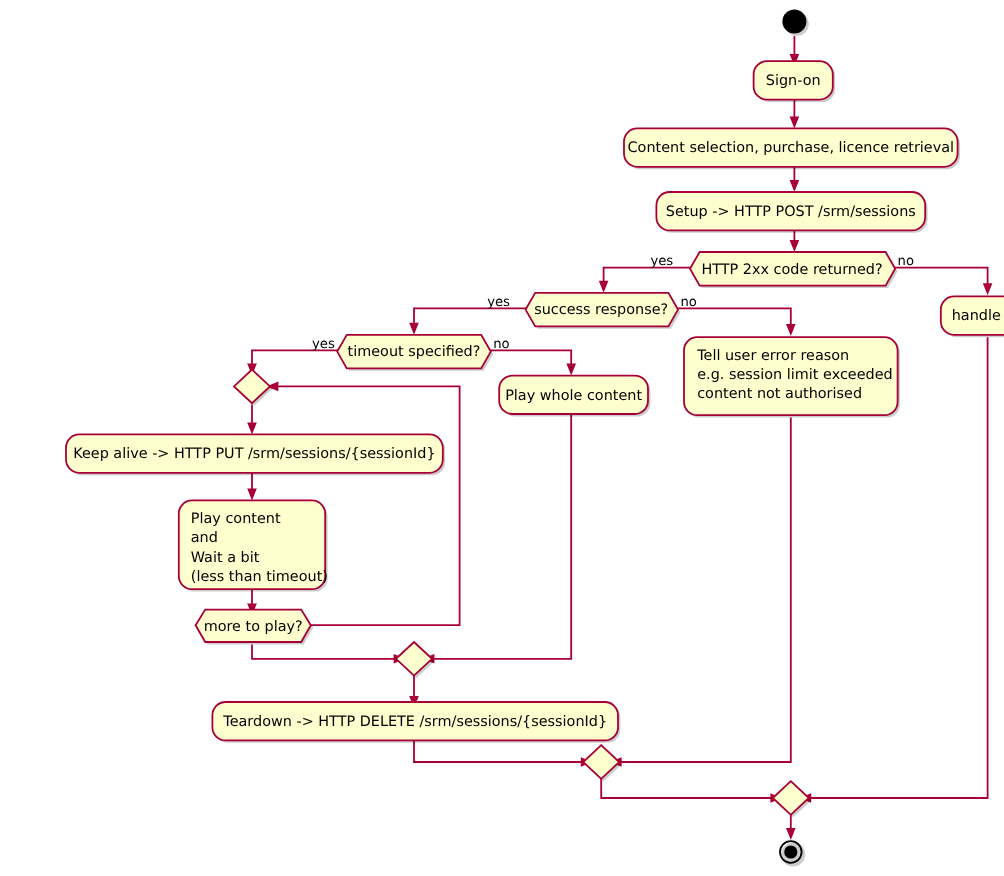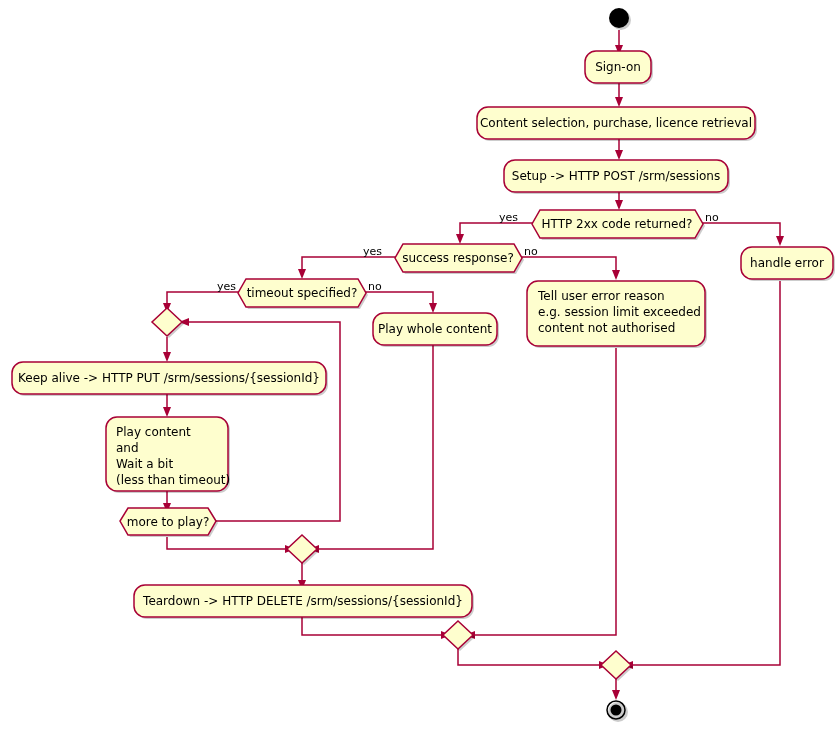--- a/index.html
+++ b/index.html
@@ -11,20 +11,21 @@
   body {
     width: 837px;
     height: 730px;
     overflow: hidden;
     font-family: "DejaVu Sans", sans-serif;
   }
   #diagram-root {
     position: relative;
     width: 700px;
     height: 730px;
+    padding-left: 43px;
   }
   svg#activity-svg {
     display: block;
     width: 837px;
     height: 730px;
   }
   .node-shape {
     fill: #FEFECE;
     stroke: #A80036;
     stroke-width: 1.5;

